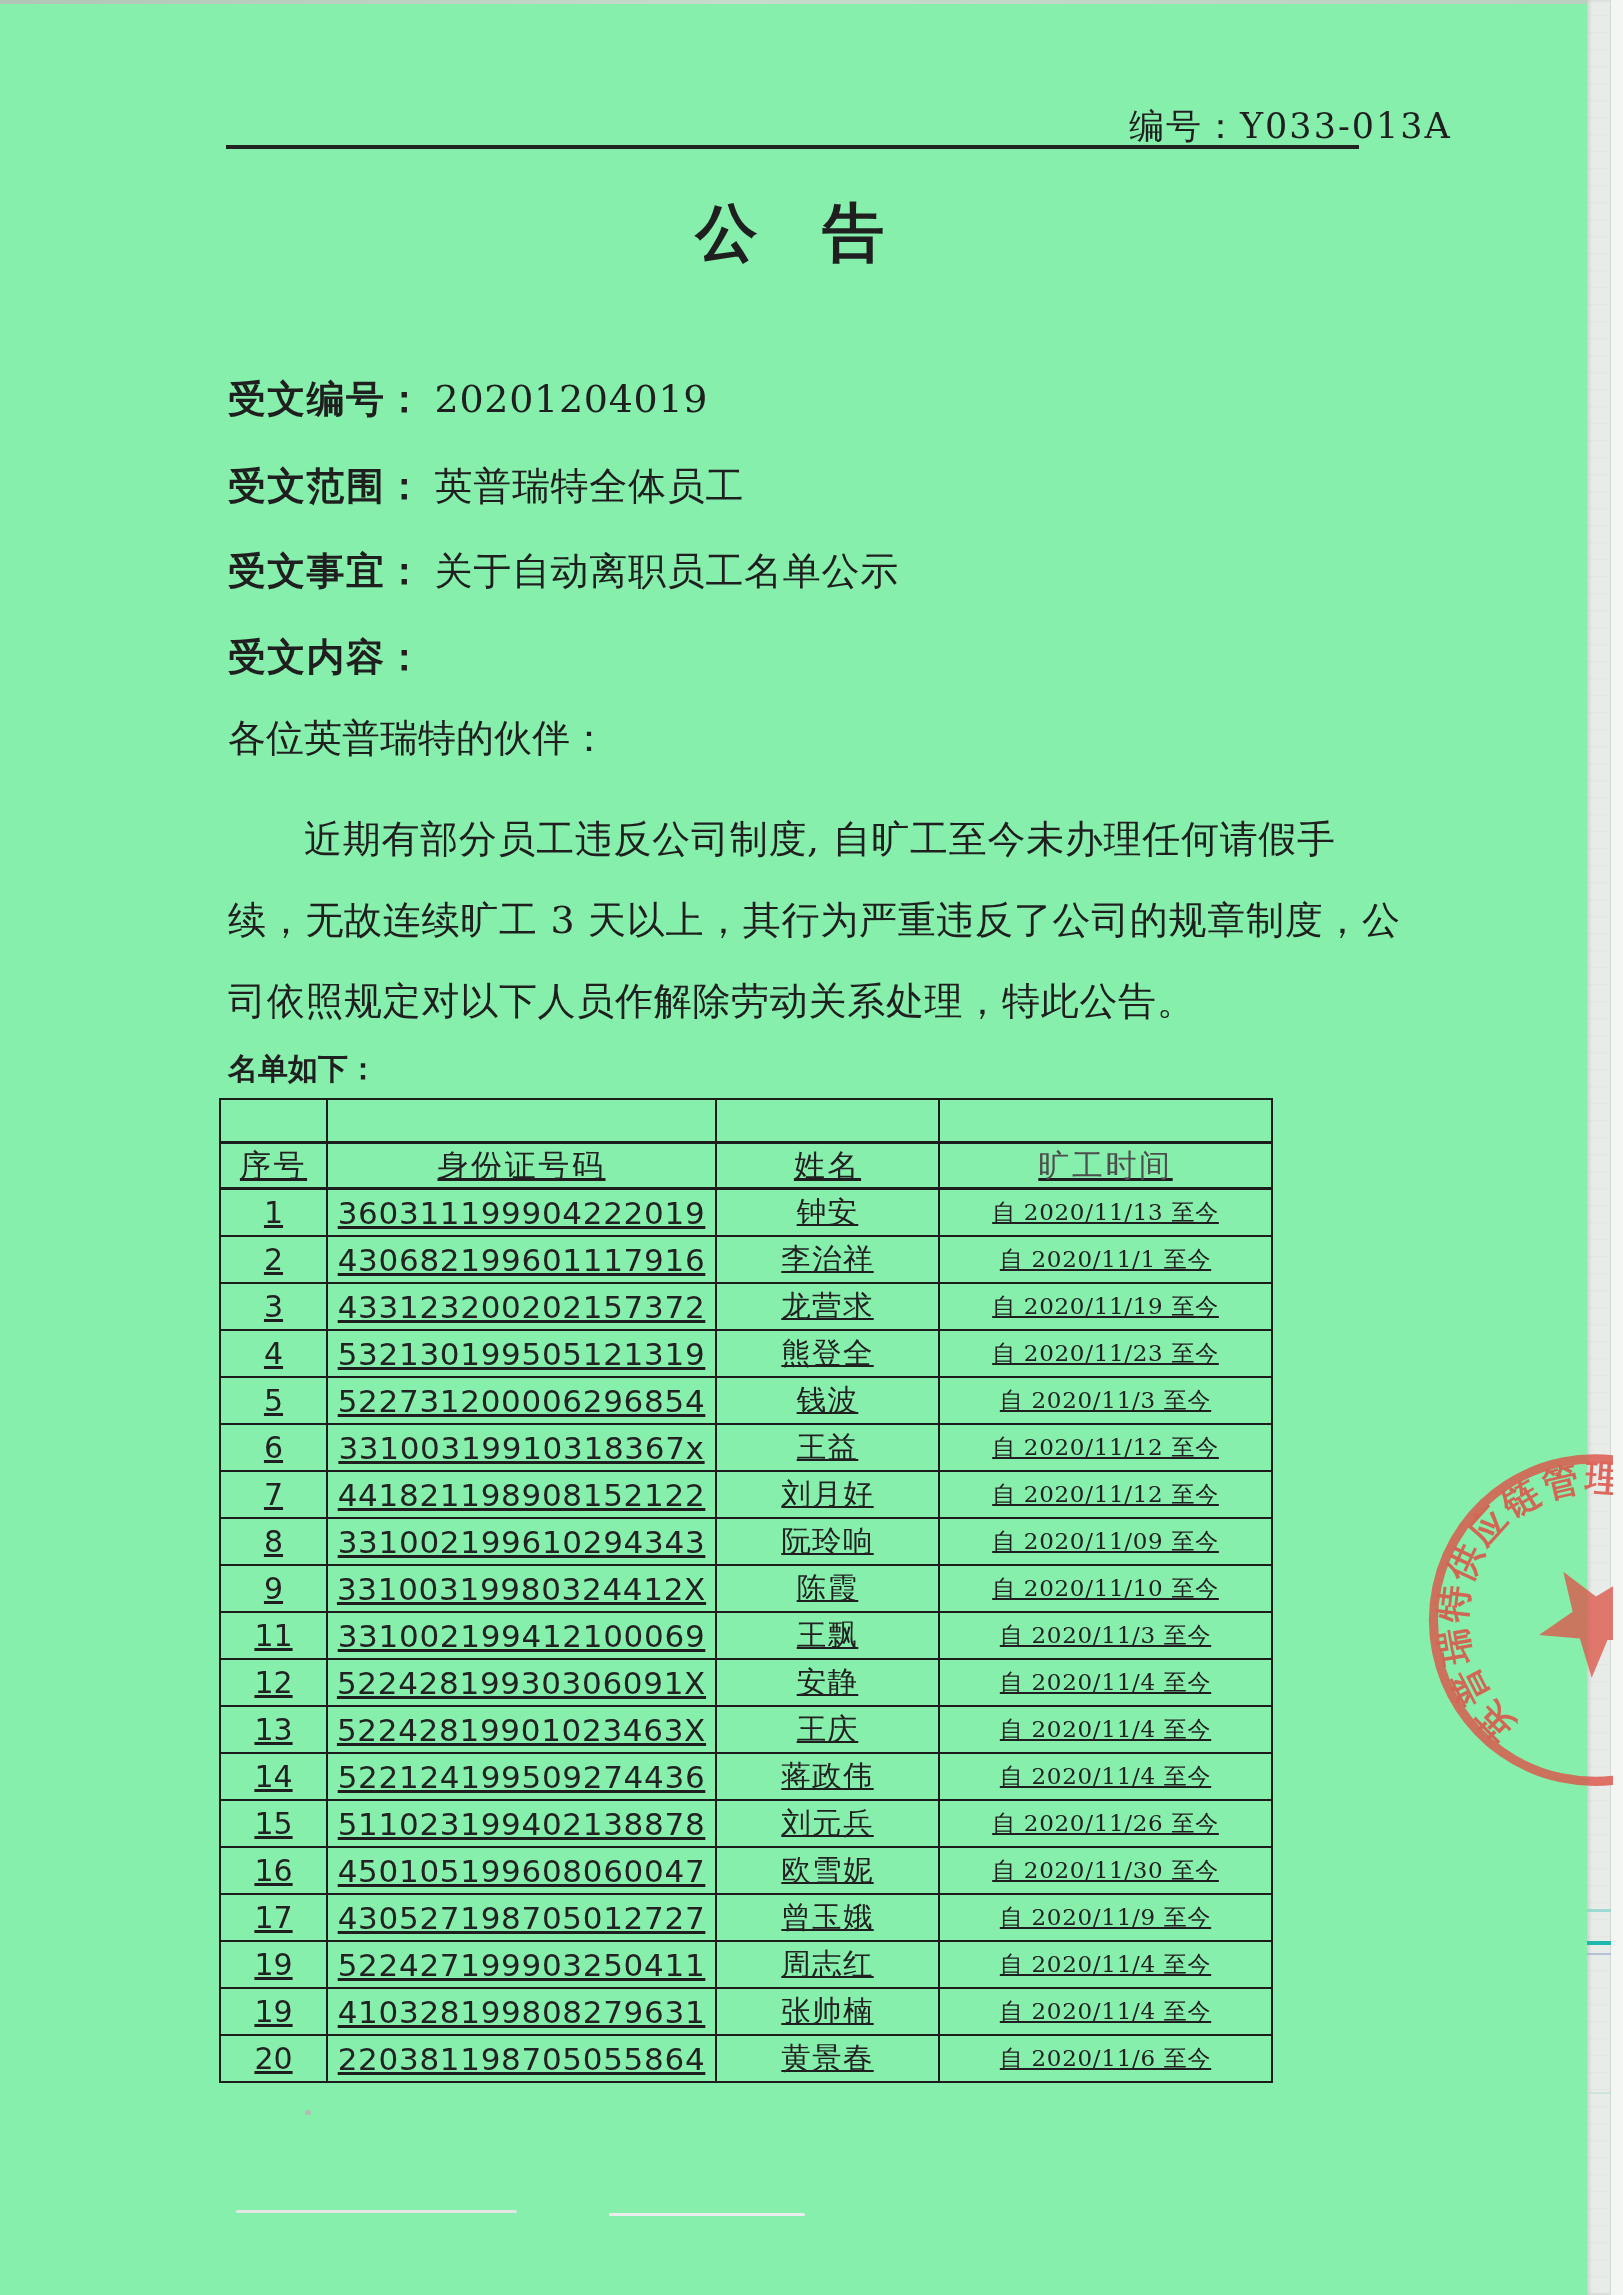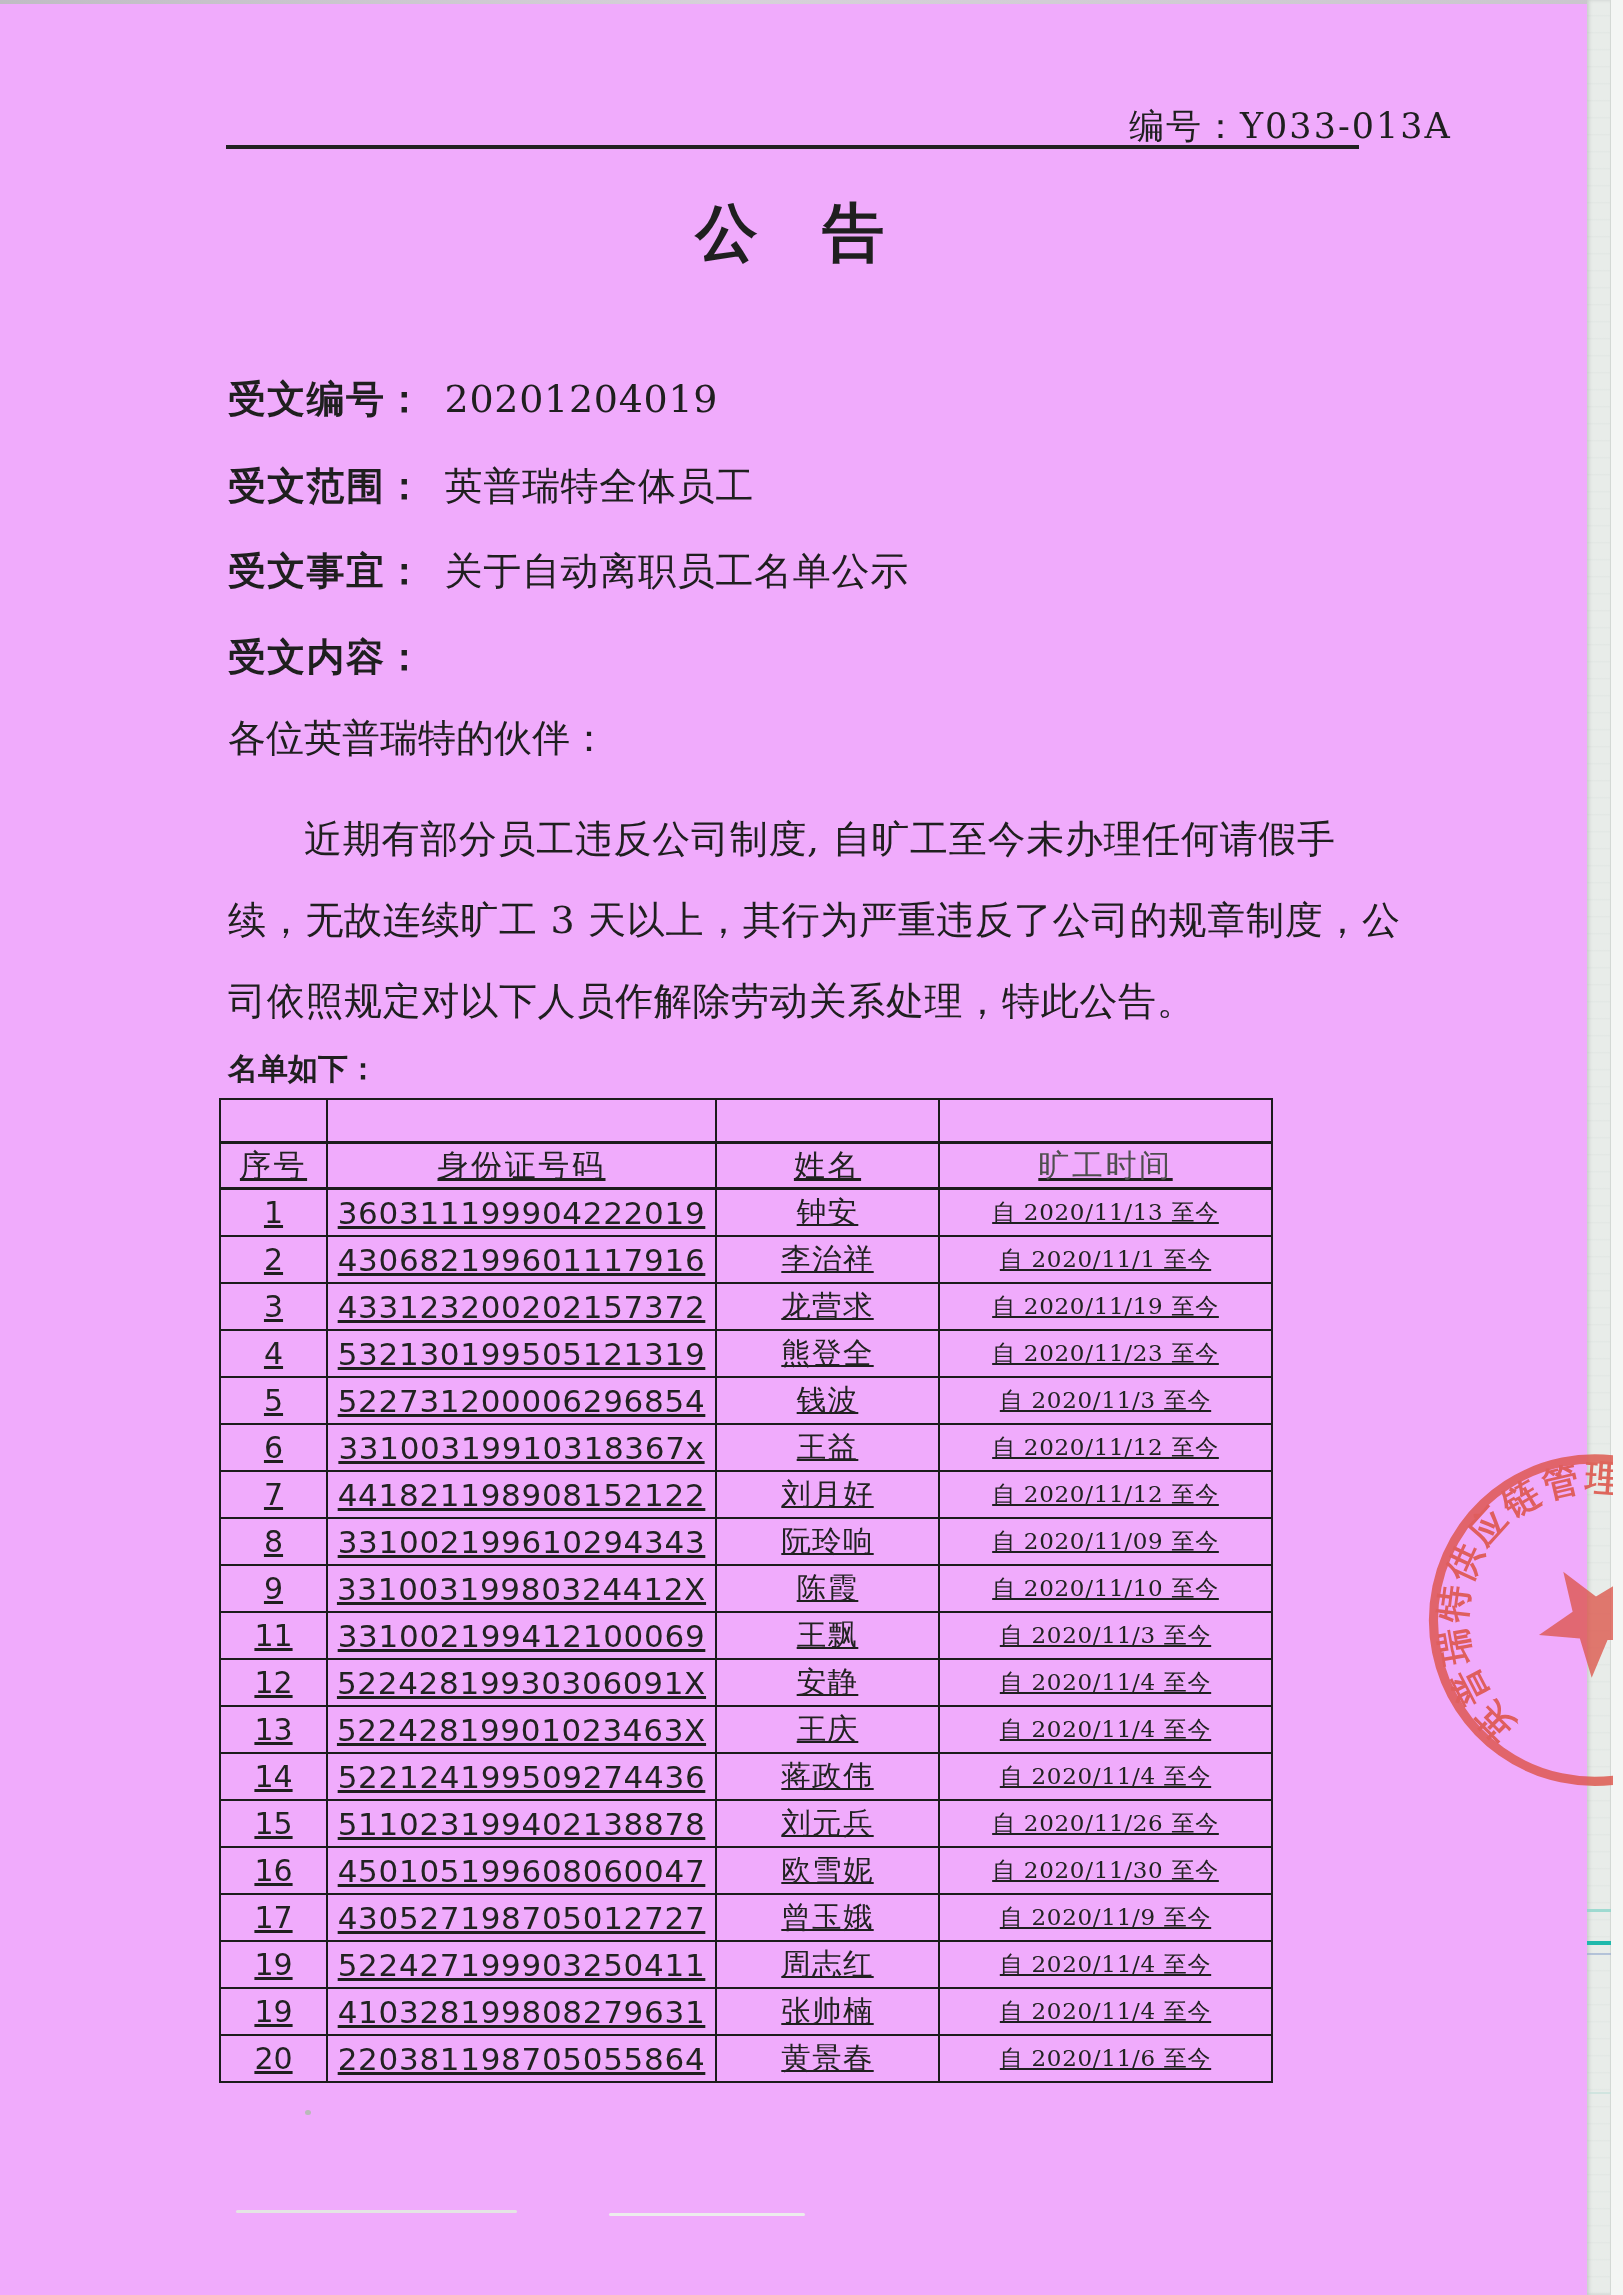--- a/index.html
+++ b/index.html
@@ -1,18 +1,18 @@
 <!DOCTYPE html>
 <html style="font-size:10.5px"><head>
 <meta charset="utf-8">
 <style>
   html,body { margin:0; padding:0; background:#888; }
   .page {
     position:relative; width:1623px; height:2295px;
-    background:#f0abfc; overflow:hidden;
+    background:#86efac; overflow:hidden;
     color:#1f1f1f;
     font-family:"DejaVu Serif","Liberation Serif",serif;
   }
   
   .edge-top { position:absolute; left:0; top:8; width:100%; height:3.9px;
     background:linear-gradient(to right,#b7bfba,#d2d8d3 45%,#c3cac5); opacity:.85; }
   .edge-right { position:absolute; left:1587px; top:0; width:23.6px; height:100%;
     background:repeating-linear-gradient(to bottom,#e8ece9 0px,#e8ece9 14.4px,#e2e7e4 15.7px,#e8ece9 17px);
     box-shadow:inset 2px 0 3.9px rgba(140,150,145,.35); }
   .edge-right-outer { position:absolute; left:1610px; top:0; width:13px; height:100%;
@@ -31,21 +31,21 @@
   
   .doc-number { position:absolute; left:1129px; top:103px; font-size:35px;
     letter-spacing:2px; white-space:nowrap; }
   .head-rule { position:absolute; left:226px; top:145px; width:1133px; height:3.9px;
     background:#222; }
   .doc-title { position:absolute; left:221px; top:191px; width:1139px;
     text-align:center; font-size:62px; font-weight:700; letter-spacing:1.3px; }
   
   .meta-line { position:absolute; left:228px; font-size:38px; white-space:nowrap; }
   .meta-line .lbl { font-weight:700; letter-spacing:1.3px; }
-  .meta-line .val { margin-left:20px; letter-spacing:0.7px;text-align:right; }
+  .meta-line .val { margin-left:10px; letter-spacing:0.7px;text-align:right; }
   .meta-0 { top:374px; } .meta-1 { top:461px; } .meta-2 { top:546px; } .meta-3 { top:632px; }
   .salutation { position:absolute; left:228px; top:713px; font-size:38px; }
   .body-line { position:absolute; left:228px; width:1152px; font-size:38px;
     letter-spacing:0.7px; white-space:nowrap; }
   .body-0 { top:814px; padding-left:76px; }
   .body-1 { top:895px; }
   .body-2 { top:976px; }
   .list-intro { position:absolute; left:228px; top:1049px; font-size:30px; font-weight:600; }
   
   table.roster { position:absolute; left:219px; top:1098px; width:1053px;

